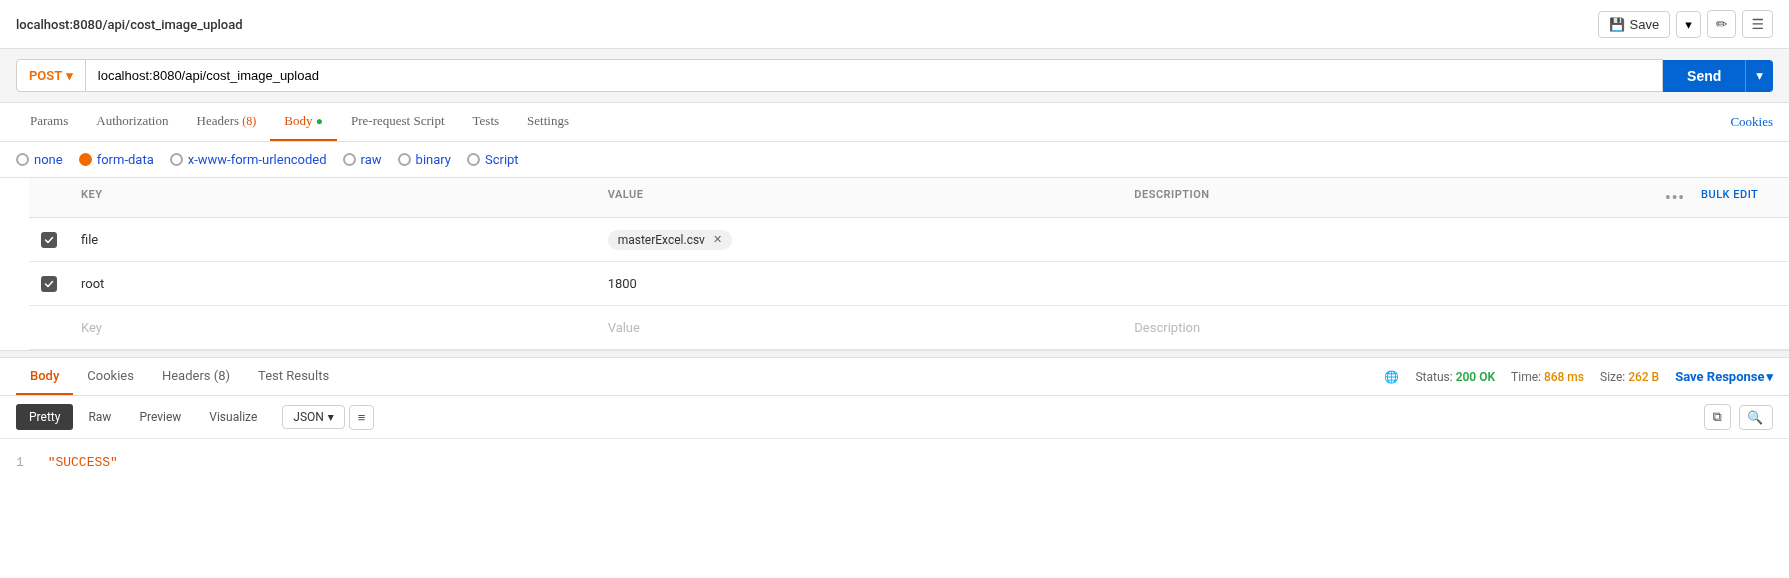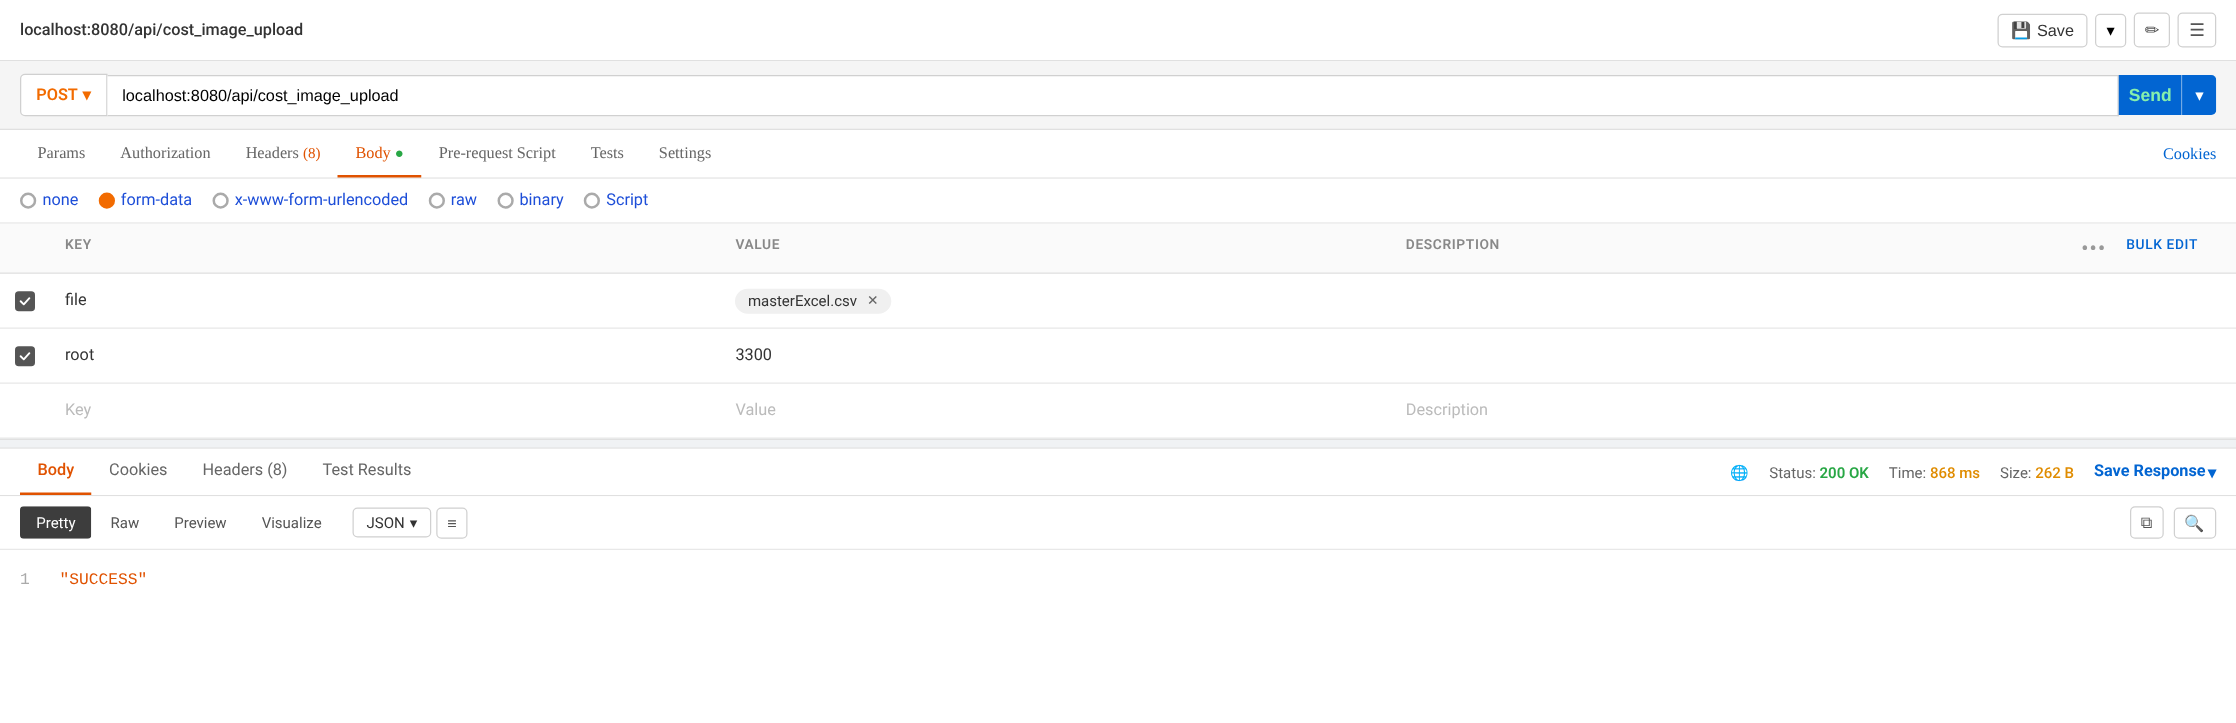--- a/index.html
+++ b/index.html
@@ -34,22 +34,22 @@
     .method-select {
       display: flex; align-items: center; gap: 4px;
       background: #fff; border: 1px solid #d0d0d0; border-radius: 4px 0 0 4px;
       padding: 8px 12px; cursor: pointer; font-weight: 600; color: #f26b00; font-size: 13px;
     }
     .url-input {
       flex: 1; border: 1px solid #d0d0d0; border-left: none; padding: 8px 12px;
       font-size: 13px; outline: none; background: #fff;
     }
     .btn-send {
-      background: #0265d2; color: #86efac; border: none; border-radius: 0 4px 4px 0;
-      padding: 8px 8px; font-size: 14px; font-weight: 600; cursor: pointer;
+      background: #0265d2; color: #ffffff; border: none; border-radius: 0 4px 4px 0;
+      padding: 8px 24px; font-size: 14px; font-weight: 600; cursor: pointer;
       display: flex; align-items: center; gap: 6px;
     }
     .btn-send-dropdown {
       background: #0265d2; color: #fff; border: none; border-left: 1px solid rgba(255,255,255,0.3);
       border-radius: 0 4px 4px 0; padding: 8px 10px; cursor: pointer;
     }
 
     
     .tabs-row {
       display: flex; align-items: center; justify-content: space-between;
@@ -72,21 +72,21 @@
     }
     .radio-option { display: flex; align-items: center; gap: 5px; cursor: pointer; font-size: 13px; color: #1d4ed8; }
     .radio-dot {
       width: 13px; height: 13px; border-radius: 50%; border: 2px solid #aaa;
       display: inline-block; position: relative;
     }
     .radio-dot.selected { border-color: #f26b00; background: #f26b00; }
     .radio-dot.empty { border-color: #aaa; background: #fff; }
 
     
-    .table-container { background: #fff; }
+    .table-container { background: #fff; padding-left: 29px; }
     .table-header {
       display: grid; grid-template-columns: 40px 1fr 1fr 1fr 40px 100px;
       border-bottom: 1px solid #e0e0e0; padding: 6px 0;
       font-size: 11px; font-weight: 600; color: #888; text-transform: uppercase;
       letter-spacing: 0.5px; background: #fafafa;
     }
     .table-header > div { padding: 4px 12px; }
     .table-row {
       display: grid; grid-template-columns: 40px 1fr 1fr 1fr 40px 100px;
       border-bottom: 1px solid #e8e8e8; align-items: center; min-height: 44px;
@@ -279,21 +279,21 @@
       <div class="checkbox">
         <svg viewBox="0 0 10 10" fill="none">
             <polyline points="1.5,5 4,7.5 8.5,2.5" stroke="white" stroke-width="1.5" stroke-linecap="round" stroke-linejoin="round"></polyline>
           </svg>
       </div>
     </div>
     <div>
       <span>root</span>
     </div>
     <div>
-      <span>3300</span>
+      <span>1800</span>
     </div>
     <div></div>
     <div></div>
     <div></div>
   </div>
 
   <div class="table-row placeholder">
     <div></div>
     <div>
       <span style="color:#bbb;">Key</span>

